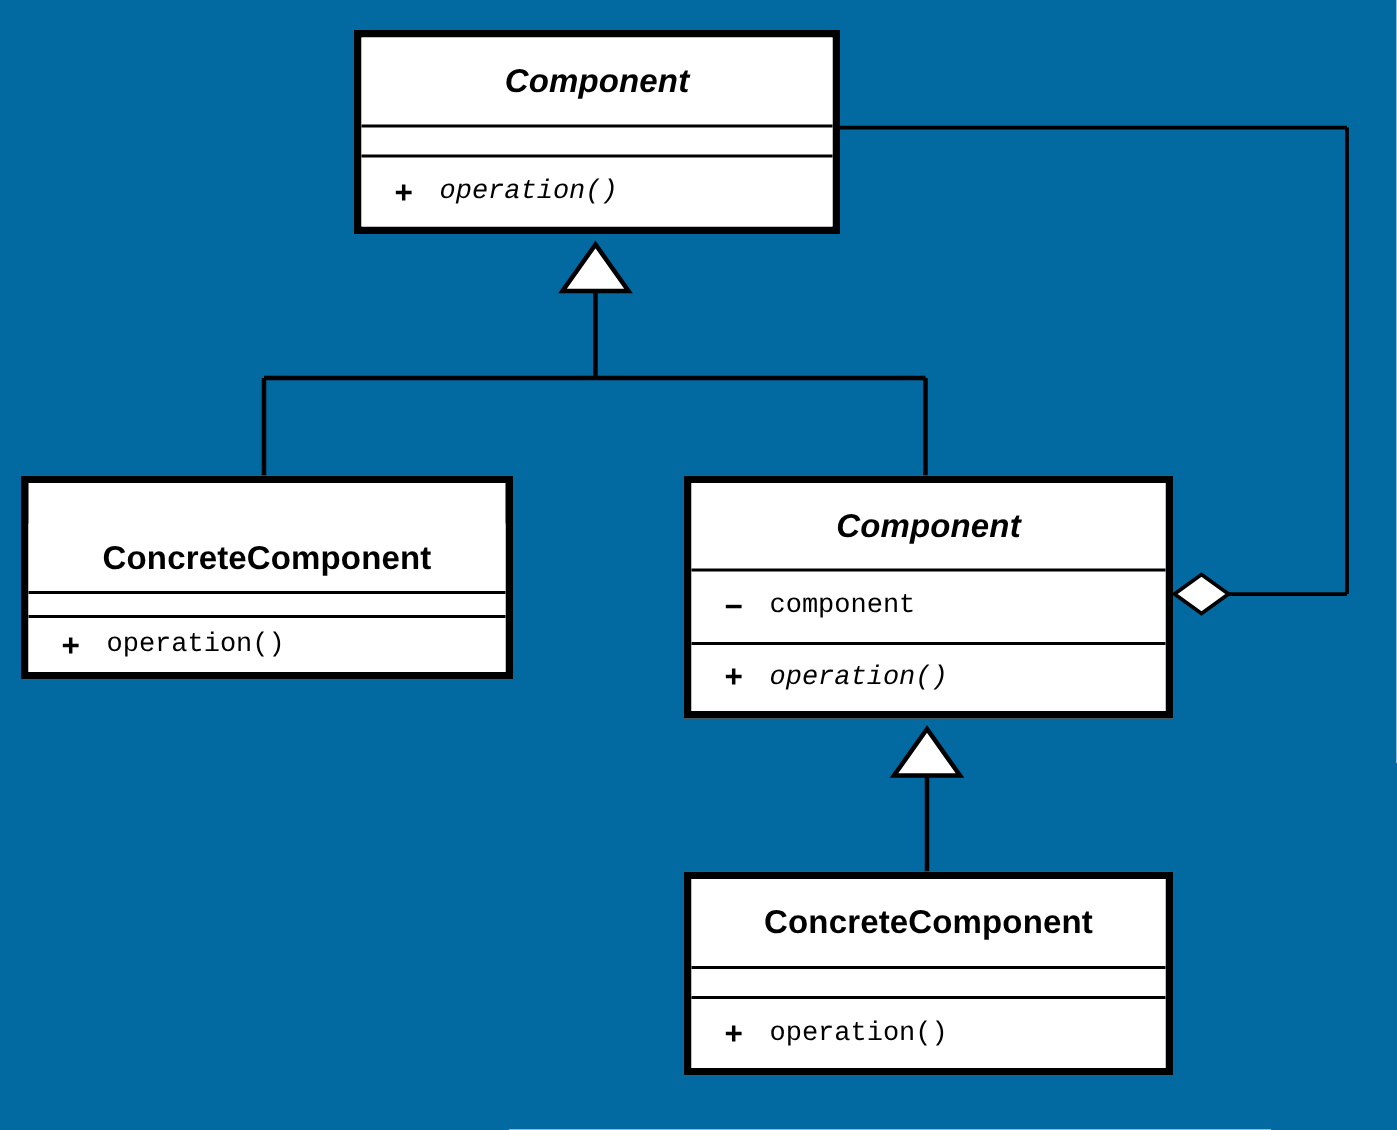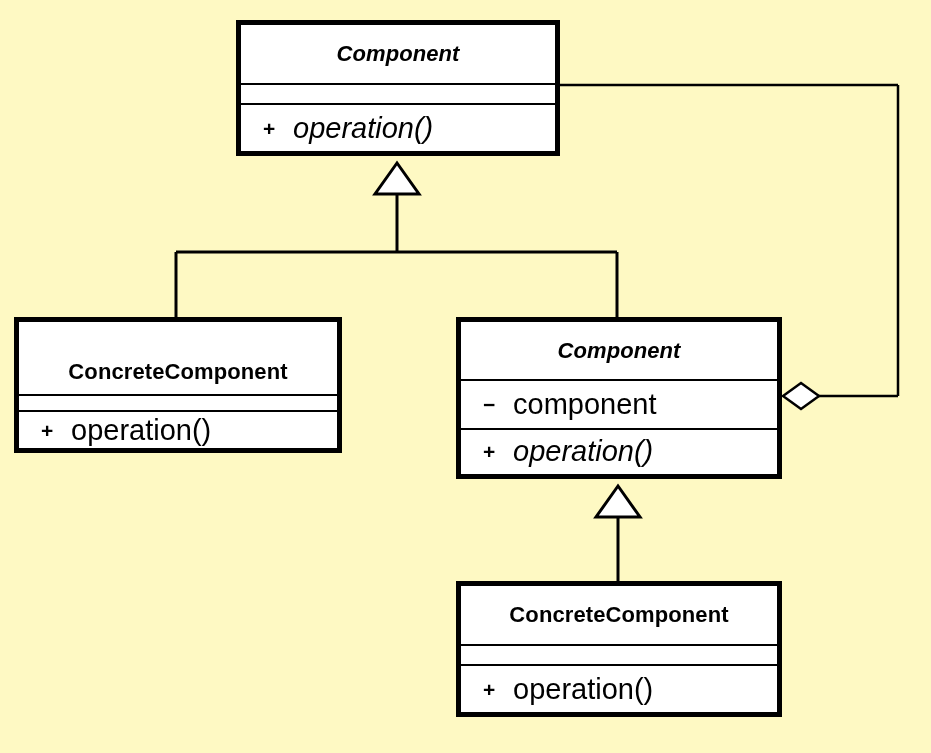--- a/index.html
+++ b/index.html
@@ -9,21 +9,21 @@
     background: #ffffff;
   }
   body {
     font-family: "Liberation Sans", sans-serif;
     color: #000000;
   }
   #diagram-root {
     position: relative;
     width: 931px;
     height: 753px;
-    background: #fef9c3;
+    background: #0369a1;
     overflow: hidden;
   }
   
   #connectors {
     position: absolute;
     left: 0;
     top: 0;
     width: 931px;
     height: 753px;
   }
@@ -66,22 +66,23 @@
     box-sizing: border-box;
   }
   .visibility {
     font-size: 21px;
     font-weight: bold;
     width: 30px;
     flex: 0 0 30px;
     line-height: 1;
   }
   .member-name {
-    font-size: 29px;
+    font-size: 18px;
     white-space: nowrap;
+    font-family: Liberation Mono, monospace;
   }
   .member-name.abstract {
     font-style: italic;
   }
   .empty-compartment {
     
   }
 </style>
 </head>
 <body>

